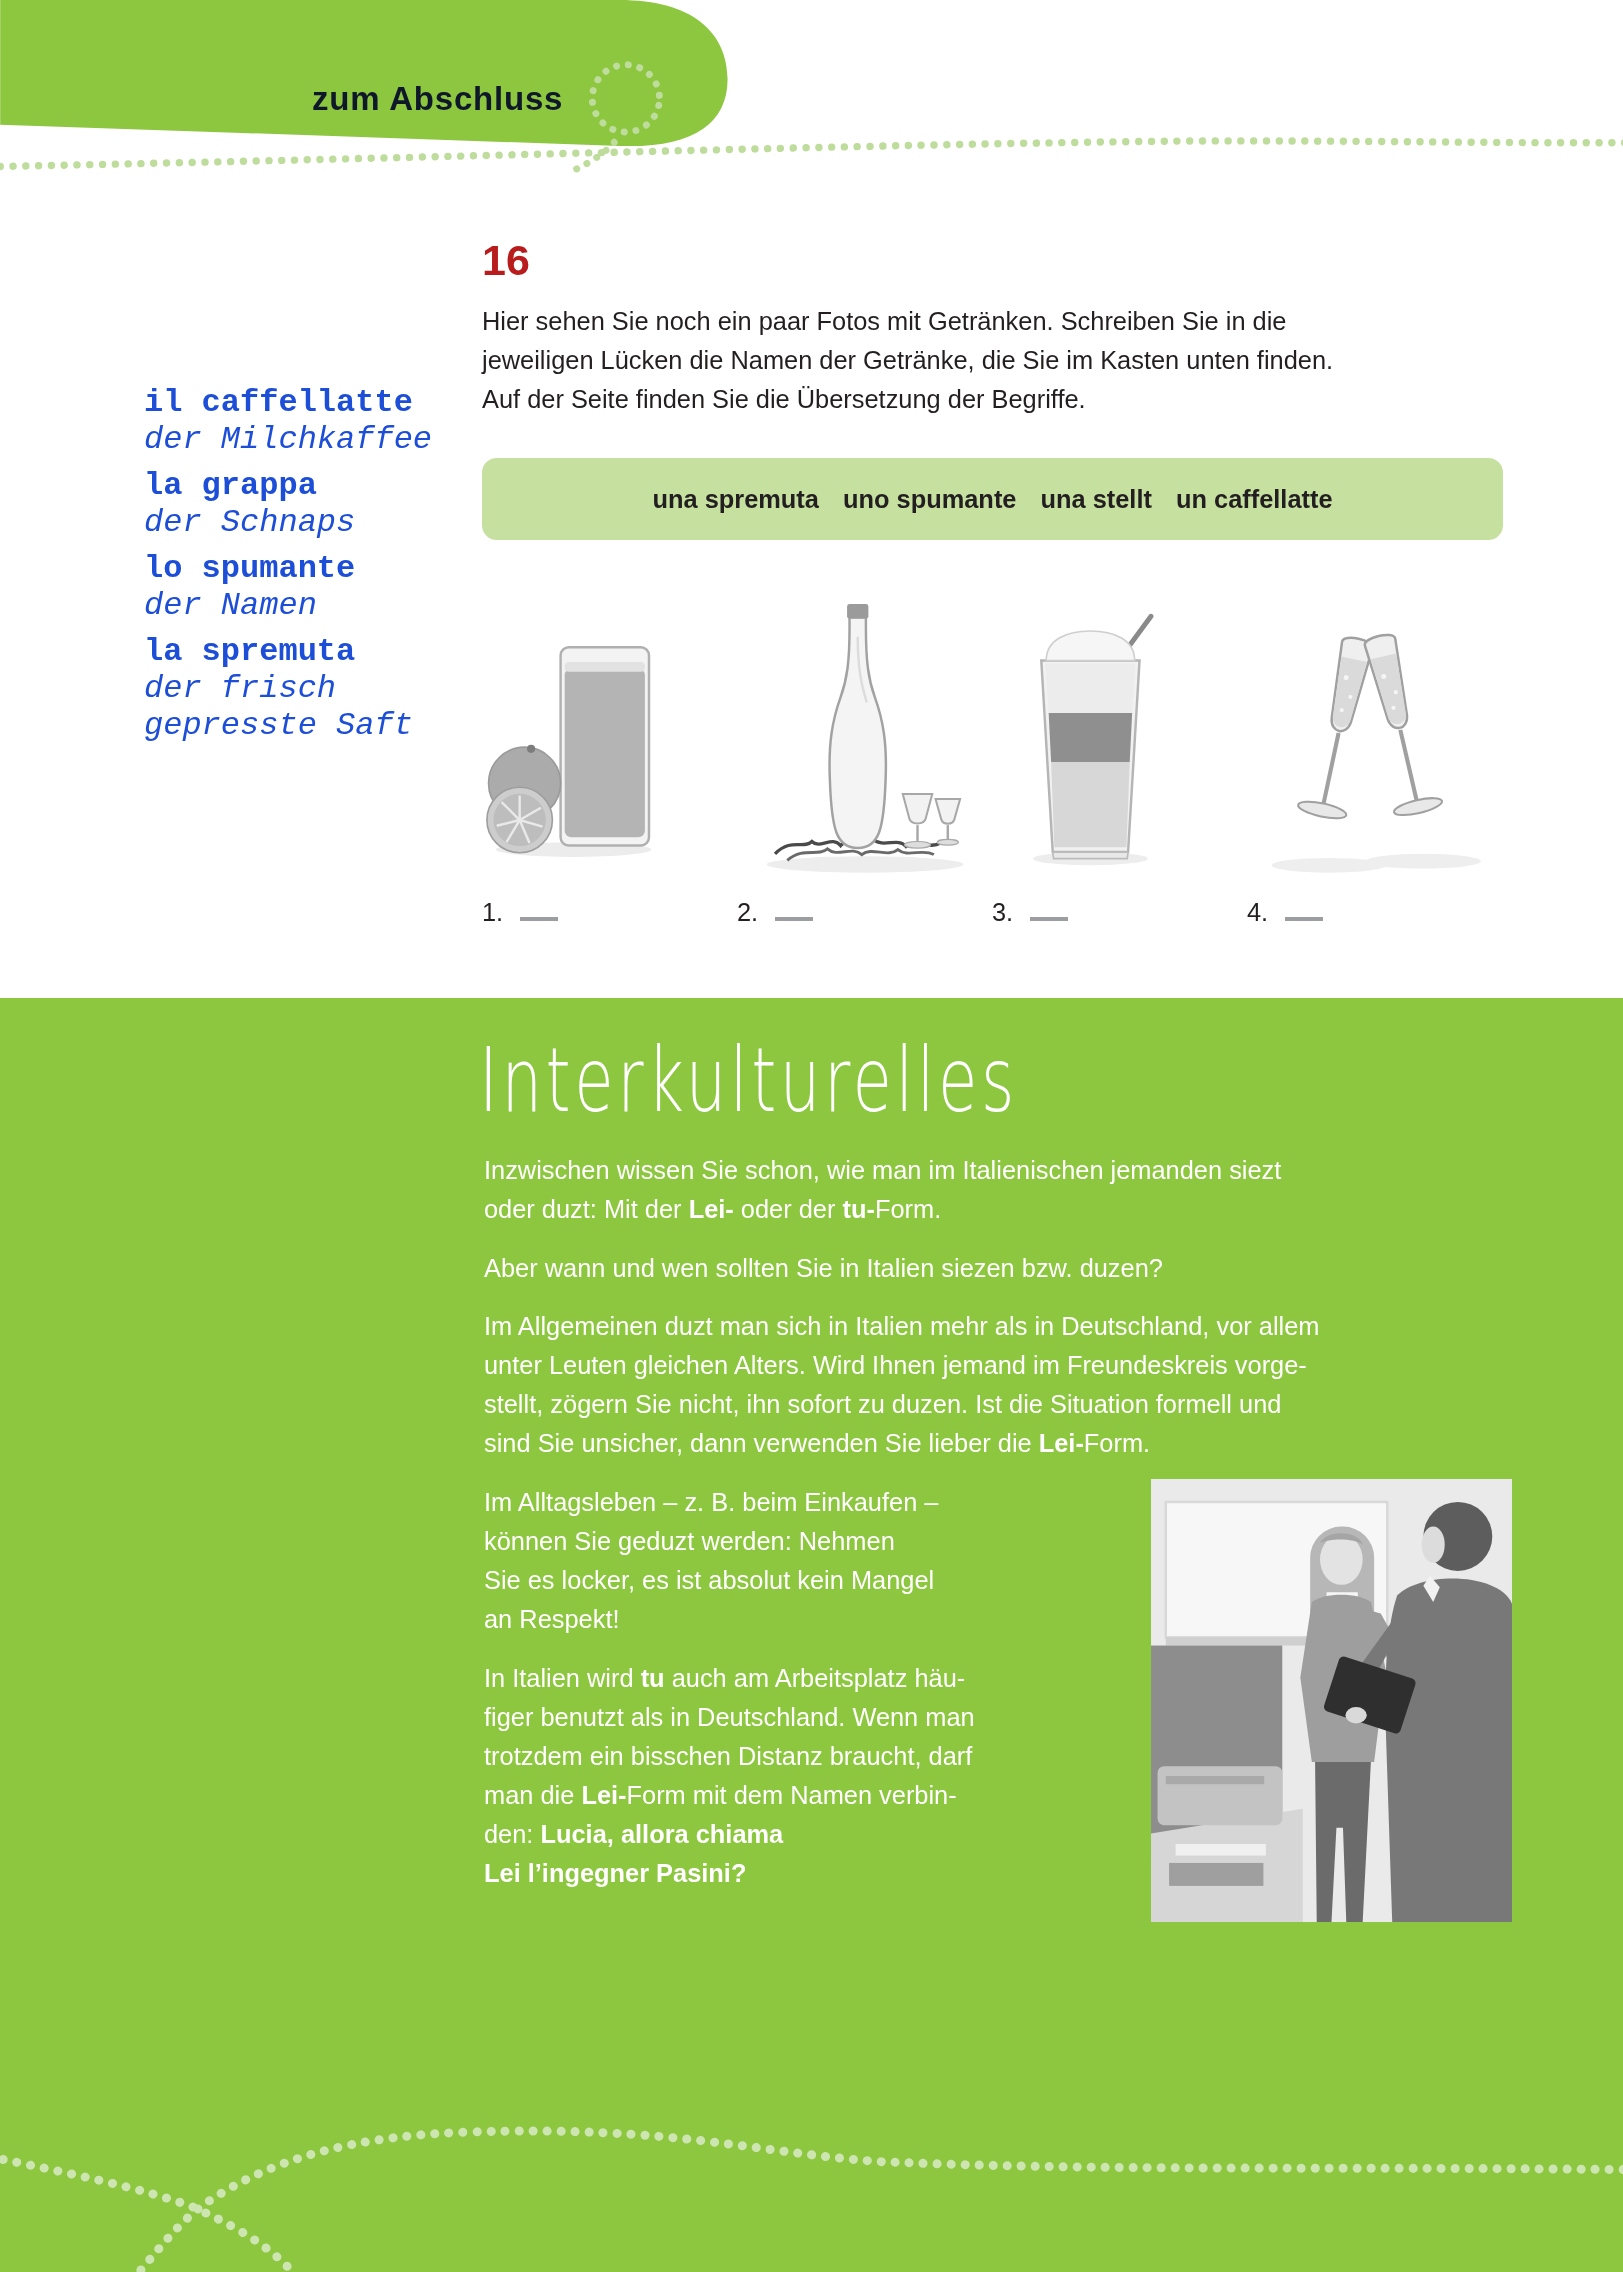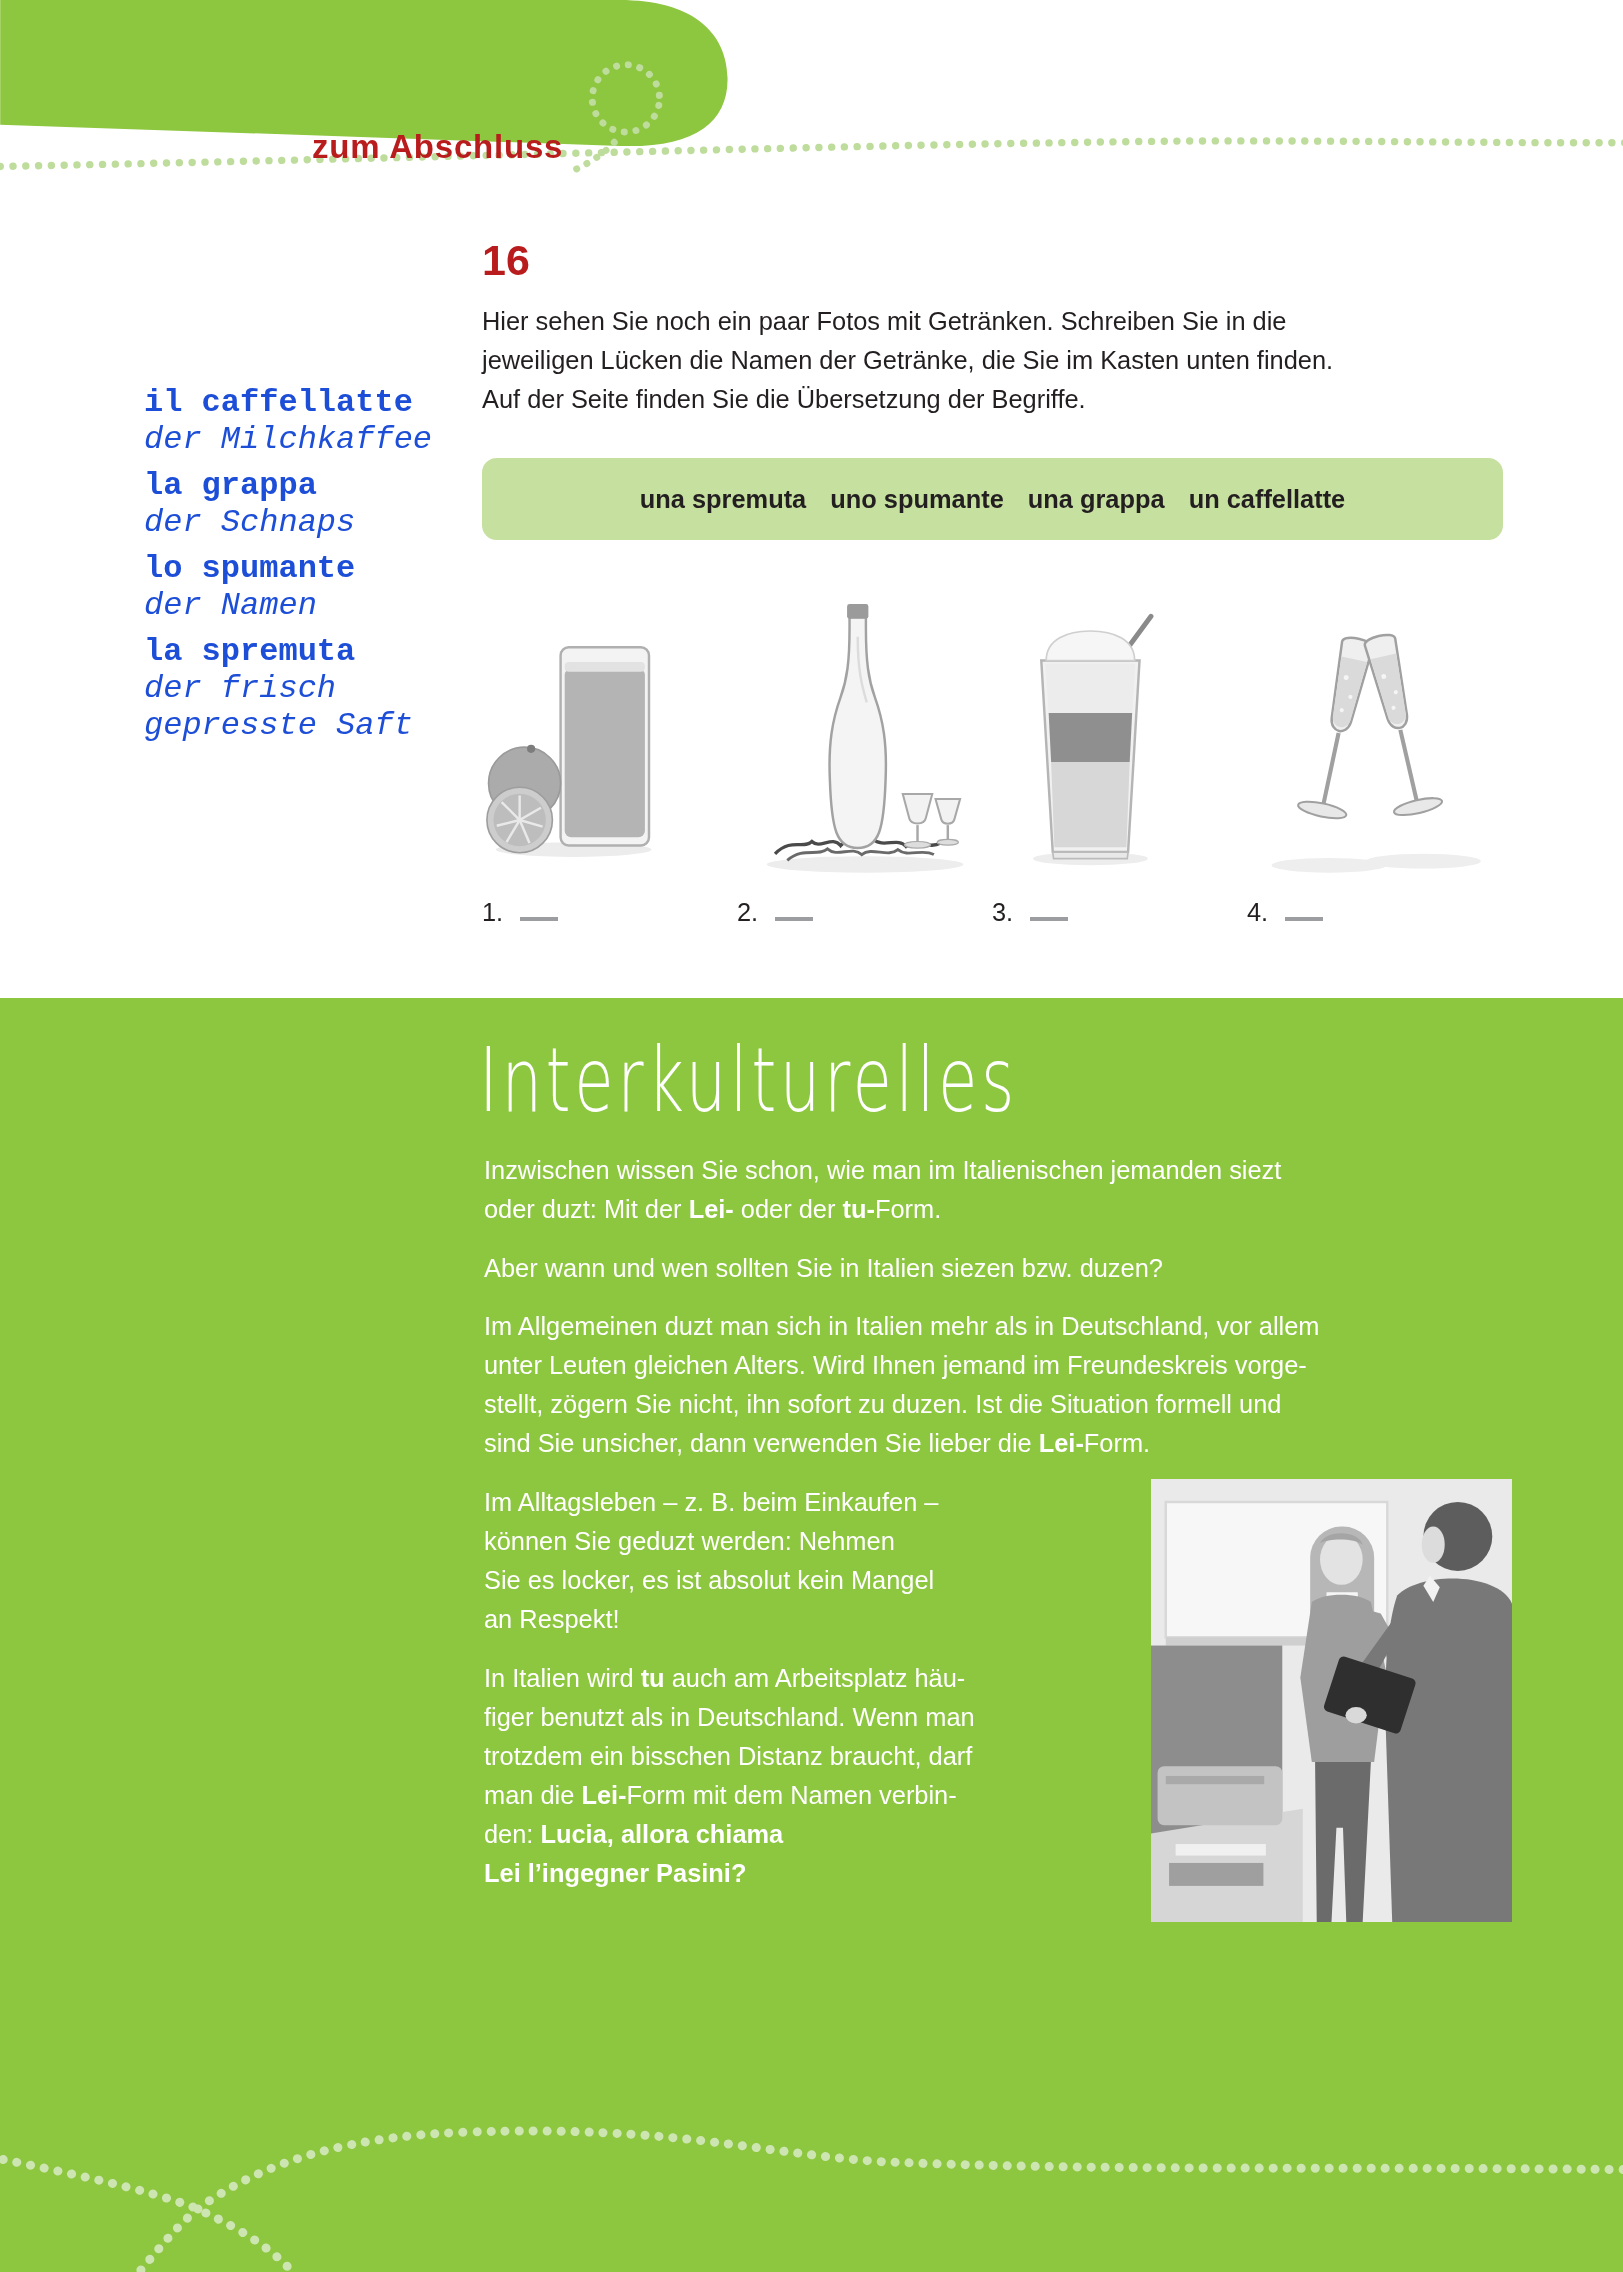--- a/index.html
+++ b/index.html
@@ -3,21 +3,21 @@
 <meta charset="utf-8">
 <style>
   html,body{margin:0;padding:0;background:#fff;}
   .page{position:relative;width:1624px;height:2273px;background:#ffffff;overflow:hidden;
         font-family:"Liberation Sans",sans-serif;color:#231f20;}
   svg{display:block;}
 
   
   .header-svg{position:absolute;left:0;top:0;}
   .header-title{position:absolute;left:312px;top:80px;font-size:33px;font-weight:bold;
-                color:#b91c1c;letter-spacing:0.8px;margin-top:48px;}
+                color:#0f172a;letter-spacing:0.8px;}
 
   
   .exercise-number{position:absolute;left:482px;top:236px;font-size:43px;font-weight:bold;
                    color:#b91c1c;}
   .instructions{position:absolute;left:482px;top:302px;font-size:25.4px;line-height:39px;
                 color:#231f20;width:1066px;}
 
   .vocab{position:absolute;left:144px;top:384px;width:320px;font-size:32px;line-height:37px;
          color:#1d4ed8;font-family:Liberation Mono, monospace;}
   .vocab-entry{margin-bottom:9px;}
@@ -81,21 +81,21 @@
       </div>
       <div class="vocab-entry">
         <div class="vocab-it">la spremuta</div>
         <div class="vocab-de">der frisch gepresste Saft</div>
       </div>
     </div>
 
   <div class="word-box">
       <span>una spremuta</span>
       <span>uno spumante</span>
-      <span>una grappa</span>
+      <span>una stellt</span>
       <span>un caffellatte</span>
     </div>
 
   <div class="photo" style="left:482px;top:626px;width:176px;height:235px;">
     <svg width="176" height="235" viewBox="0 0 215 287">
       <ellipse cx="112" cy="273" rx="95" ry="9" fill="#ececec"></ellipse>
       <rect x="96" y="26" width="108" height="242" rx="10" fill="#f3f3f3" stroke="#b0b0b0" stroke-width="3"></rect>
       <rect x="101" y="52" width="98" height="206" rx="8" fill="#b4b4b4"></rect>
       <rect x="101" y="44" width="98" height="12" rx="5" fill="#e2e2e2"></rect>
       <circle cx="52" cy="192" r="44" fill="#ababab" stroke="#9a9a9a" stroke-width="2"></circle>

